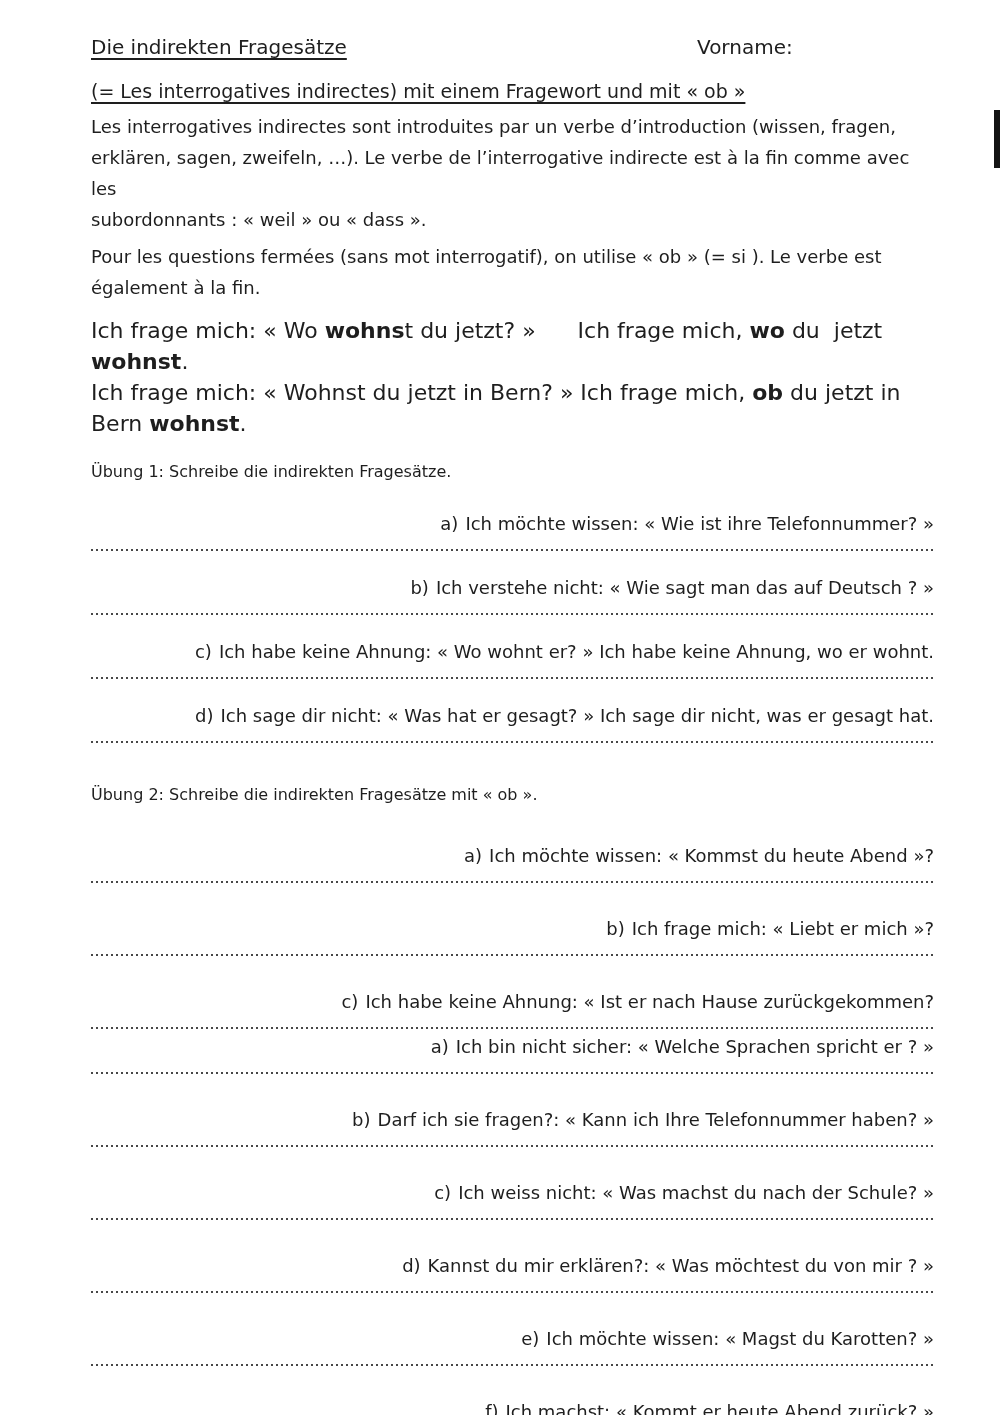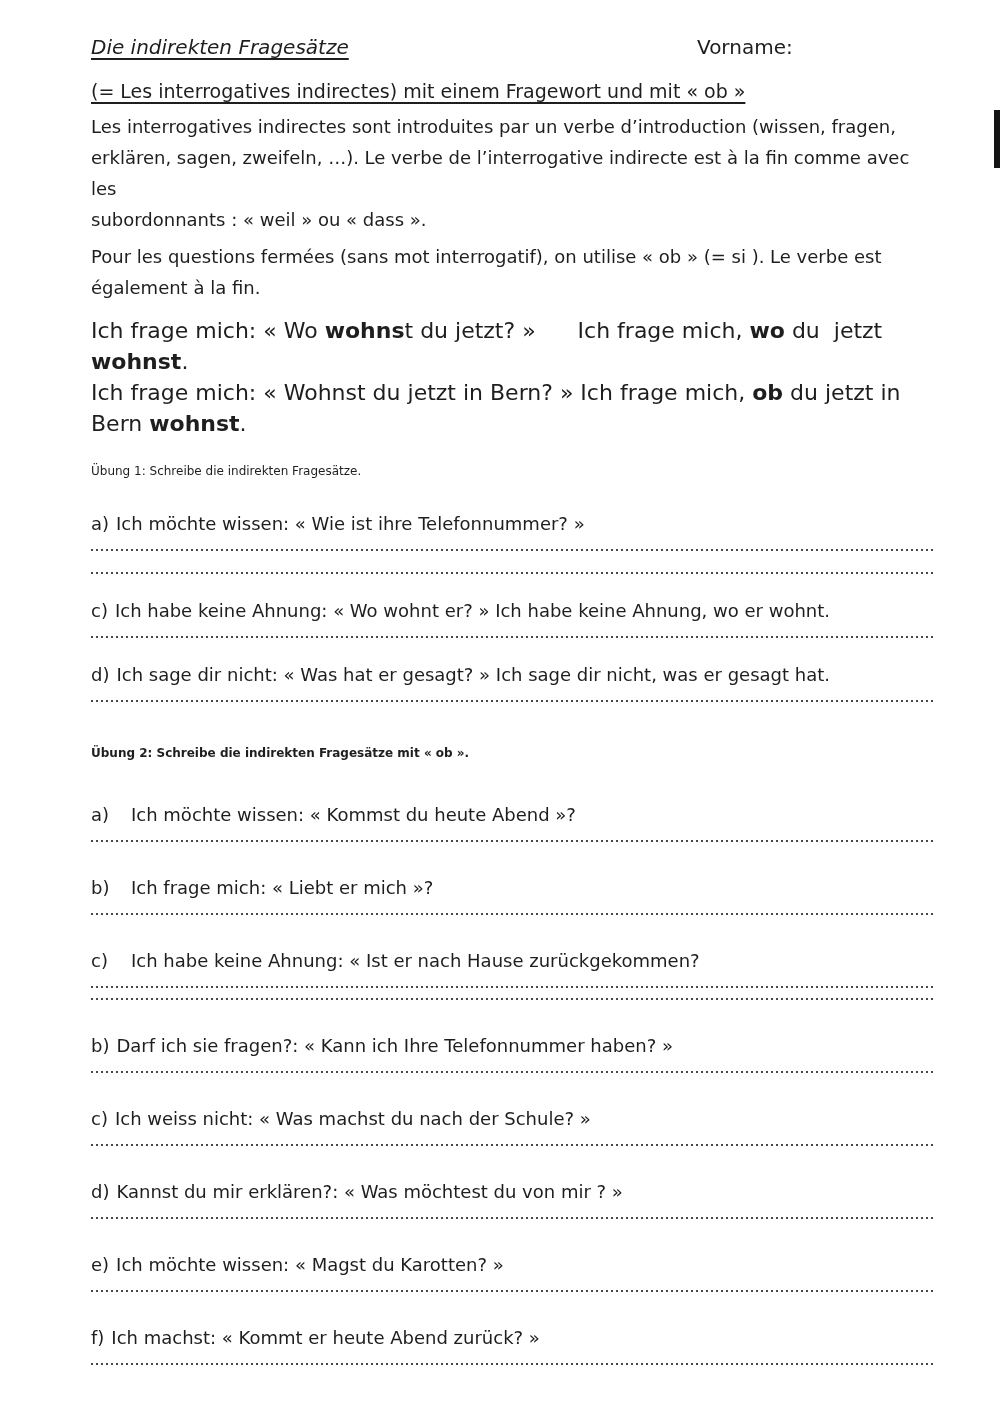--- a/index.html
+++ b/index.html
@@ -16,21 +16,20 @@
     overflow: hidden;
   }
   .title-row { position: relative; height: 27px; margin-top: 2px; }
   .doc-title {
     font-size: 20px;
     line-height: 27px;
     text-decoration: underline;
     text-decoration-thickness: 2px;
     text-underline-offset: 4px;
     white-space: pre-wrap;
-    font-style: italic;
   }
   .vorname {
     position: absolute;
     left: 606px;
     top: 0;
     font-size: 20px;
     line-height: 27px;
     text-align: center;
   }
   .doc-subtitle {
@@ -49,28 +48,28 @@
     white-space: pre-wrap;
   }
   .examples {
     margin-top: 12px;
     font-size: 22px;
     line-height: 31px;
   }
   .example-line { white-space: pre-wrap; }
   .example-line b { font-weight: bold; }
   .section-heading {
-    font-size: 12px;
+    font-size: 16px;
     line-height: 31px;
     white-space: pre-wrap;
   }
   .sec1 .section-heading { margin-top: 17px; }
-  .sec2 .section-heading { margin-top: 36px; font-weight: bold; }
+  .sec2 .section-heading { margin-top: 36px; }
   .sec3 .section-heading { margin-top: 32px; }
-  .qa { margin-top: 21px; }
+  .qa { margin-top: 21px; text-align: right; }
   .sec2 .qa, .sec3 .qa { margin-top: 30px; }
   .section .qa:first-of-type { margin-top: 3px; }
   .sec3 .qa:first-of-type { margin-top: 2px; }
   .q-line {
     font-size: 18px;
     line-height: 31px;
     white-space: pre-wrap;
   }
   .q-label { display: inline-block; margin-right: 7px; }
   .sec2 .q-label { min-width: 33px; }
@@ -111,20 +110,21 @@
     <div class="example-line"><span>Ich frage mich: « Wohnst du jetzt in Bern? » Ich frage mich, </span><b>ob</b><span> du jetzt in Bern </span><b>wohnst</b><span>.</span></div>
   </div>
 
   <div class="section sec1">
     <div class="section-heading">Übung 1: Schreibe die indirekten Fragesätze.</div>
     <div class="qa">
       <div class="q-line"><span class="q-label">a)</span><span>Ich möchte wissen: « Wie ist ihre Telefonnummer? »</span></div>
       <div class="answer-line"></div>
     </div>
     <div class="qa">
+      <div class="q-line"><span class="q-label">b)</span><span>Ich verstehe nicht: « Wie sagt man das auf Deutsch ? »</span></div>
       <div class="answer-line"></div>
     </div>
     <div class="qa">
       <div class="q-line"><span class="q-label">c)</span><span>Ich habe keine Ahnung: « Wo wohnt er? » Ich habe keine Ahnung, wo er wohnt.</span></div>
       <div class="answer-line"></div>
     </div>
     <div class="qa">
       <div class="q-line"><span class="q-label">d)</span><span>Ich sage dir nicht: « Was hat er gesagt? » Ich sage dir nicht, was er gesagt hat.</span></div>
       <div class="answer-line"></div>
     </div>
@@ -141,20 +141,21 @@
       <div class="answer-line"></div>
     </div>
     <div class="qa">
       <div class="q-line"><span class="q-label">c)</span><span>Ich habe keine Ahnung: « Ist er nach Hause zurückgekommen?</span></div>
       <div class="answer-line"></div>
     </div>
   </div>
 
   <div class="section sec3">
     <div class="qa">
+      <div class="q-line"><span class="q-label">a)</span><span>Ich bin nicht sicher: « Welche Sprachen spricht er ? »</span></div>
       <div class="answer-line"></div>
     </div>
     <div class="qa">
       <div class="q-line"><span class="q-label">b)</span><span>Darf ich sie fragen?: « Kann ich Ihre Telefonnummer haben? »</span></div>
       <div class="answer-line"></div>
     </div>
     <div class="qa">
       <div class="q-line"><span class="q-label">c)</span><span>Ich weiss nicht: « Was machst du nach der Schule? »</span></div>
       <div class="answer-line"></div>
     </div>

